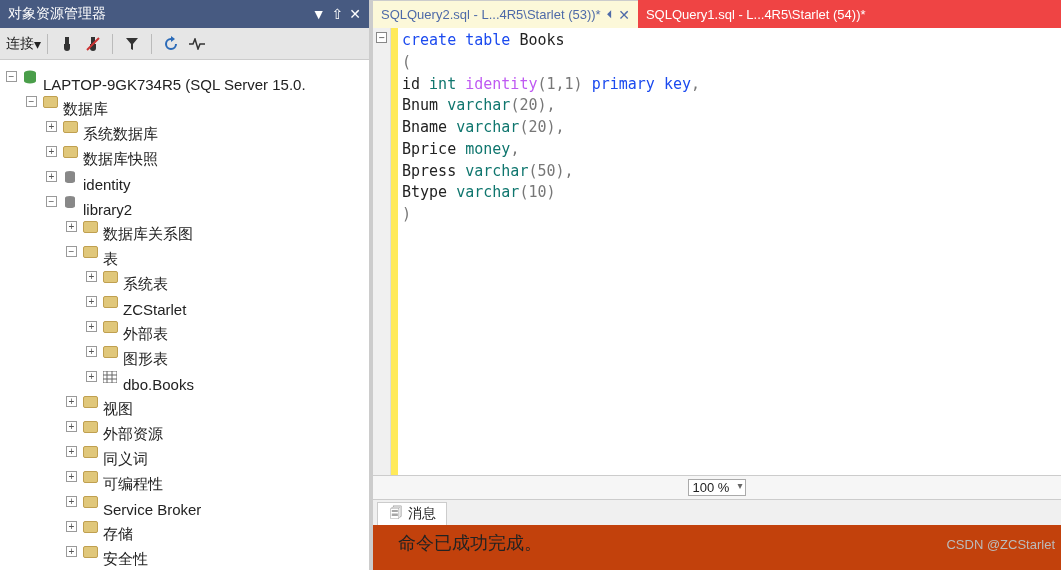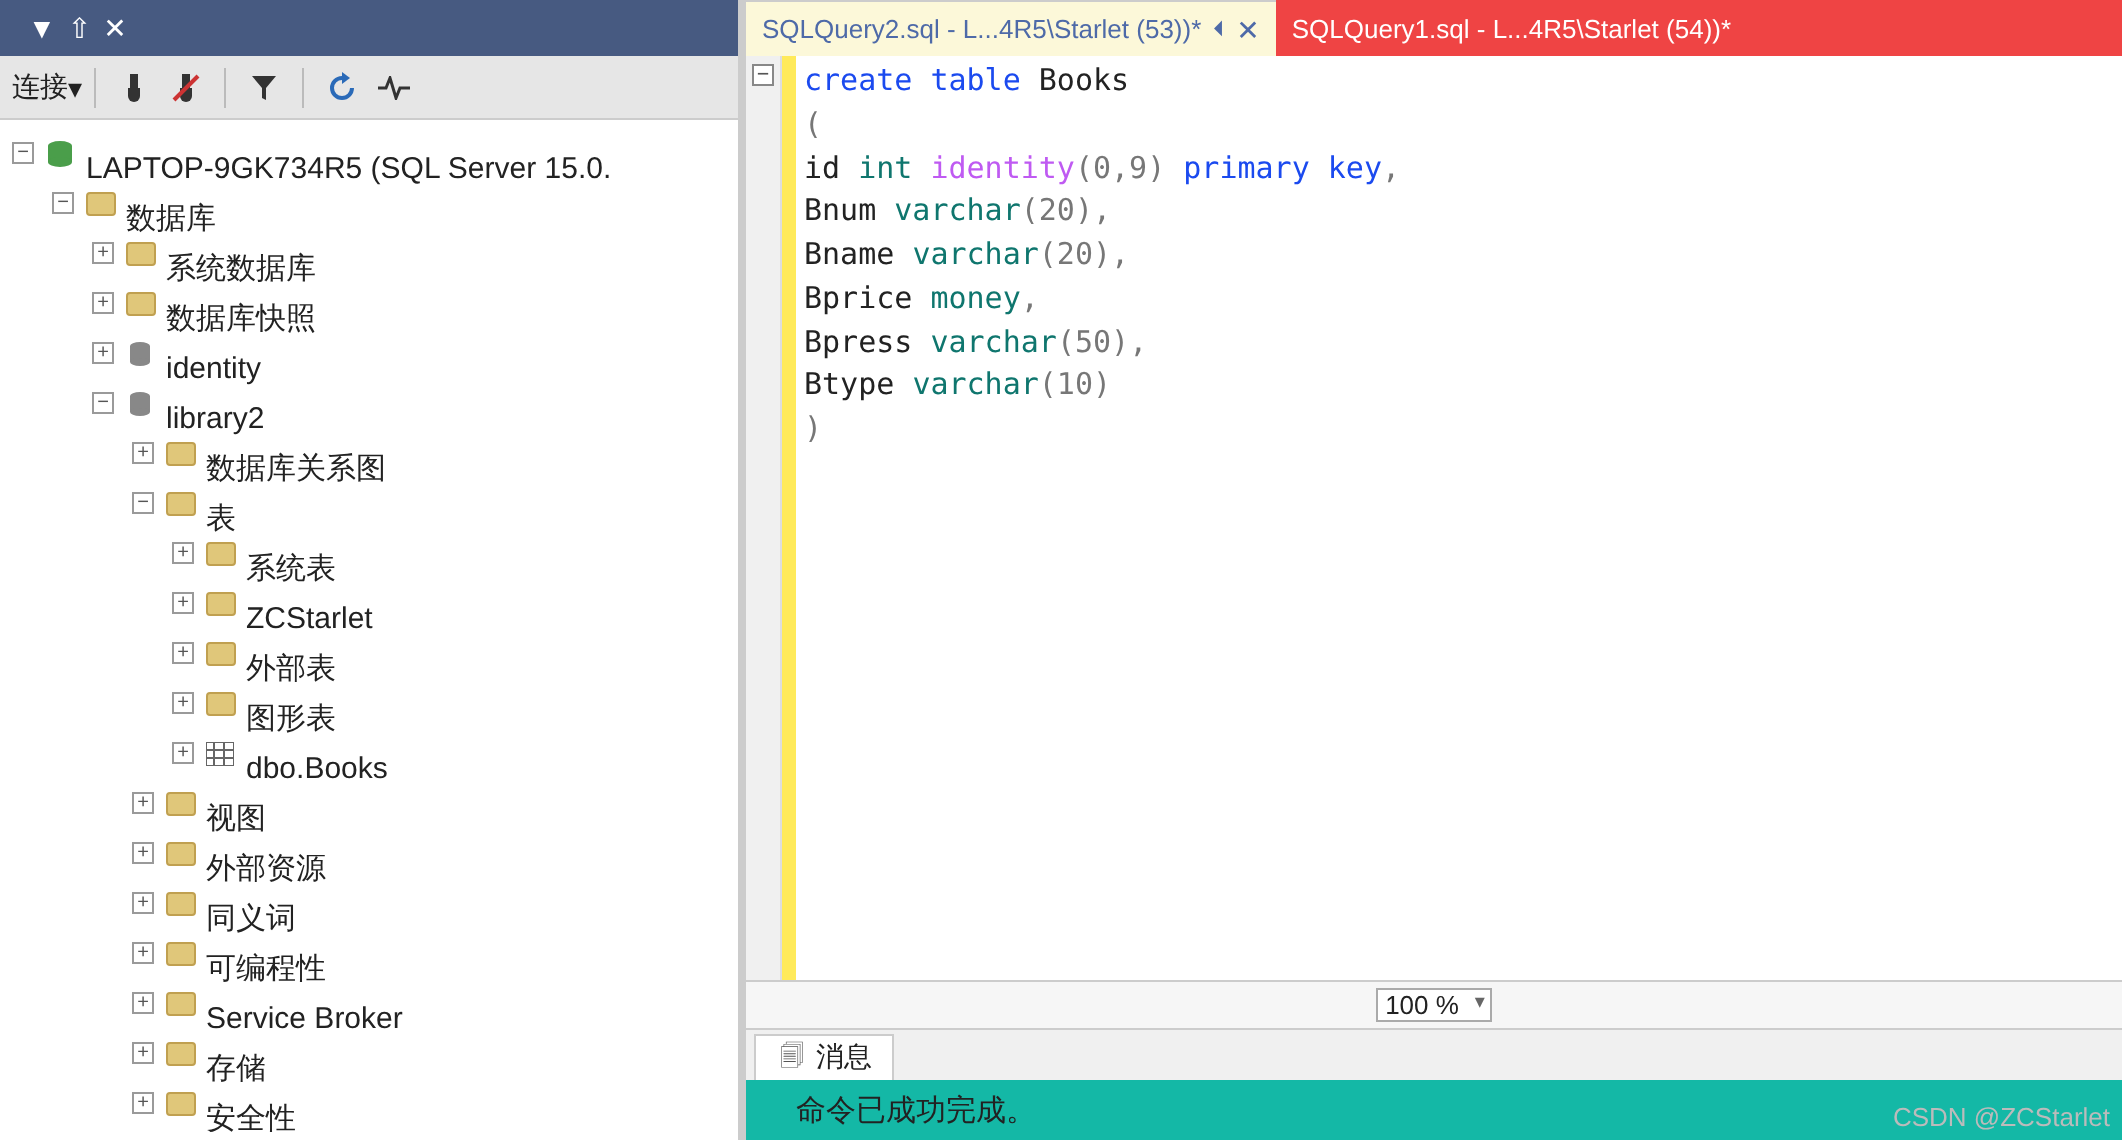--- a/index.html
+++ b/index.html
@@ -37,30 +37,31 @@
 .kw { color: #1b4aef; }
 .ty { color: #0f766e; }
 .fn { color: #bf5af2; }
 .punc { color: #777; }
 .zoom-bar { height: 24px; border-top: 1px solid #ccc; display: flex; align-items: center; padding: 0 6px; background: #f6f6f6; justify-content: center; }
 .zoom-dd { border: 1px solid #aaa; padding: 0 16px 0 4px; position: relative; font-size: 13px; background: #fff; }
 .zoom-dd::after { content: "▾"; position: absolute; right: 3px; top: 0; font-size: 10px; color: #666; }
 .msg-tabs { height: 26px; display: flex; align-items: flex-end; border-top: 1px solid #ccc; background: #f0f0f0; }
 .msg-tab { border: 1px solid #ccc; border-bottom: none; background: #fff; padding: 2px 10px; margin-left: 4px; font-size: 14px; display: flex; align-items: center; }
 .msg-tab .ico { margin-right: 4px; font-size: 12px; color: #555; }
-.msg-body { padding: 6px 25px; font-size: 15px; background: #14b8a6; height: 30px; }
-.watermark { position: absolute; right: 6px; bottom: 4px; color: #bbb; font-size: 13px; pointer-events: none; }
+.msg-body { padding: 6px 25px; font-size: 18px; background: #c2410c; height: 45px; }
+.watermark { position: absolute; right: 6px; bottom: 18px; color: #bbb; font-size: 13px; pointer-events: none; }
 svg { display: block; }
 </style>
 </head>
 <body>
 
 <div class="root">
   <div class="left-panel">
     <div class="panel-header">
+      <span class="title">对象资源管理器</span>
       <span class="icon">▼</span>
       <span class="icon">⇧</span>
       <span class="icon">✕</span>
     </div>
     <div class="toolbar">
       <span class="label">连接</span>▾
       <span class="sep"></span>
       <span class="btn">
           <svg width="16" height="16">
             <rect x="6" y="1" width="4" height="7" fill="#333"></rect>
@@ -286,21 +287,21 @@
         <span>SQLQuery1.sql - L...4R5\Starlet (54))*</span>
       </div>
     </div>
     <div class="editor">
       <div class="outline-bar">
         <div class="outline-toggle">−</div>
       </div>
       <div class="mod-bar"></div>
       <div class="code"><span class="kw">create</span> <span class="kw">table</span> <span>Books</span>
 <span class="punc">(</span>
-<span>id</span> <span class="ty">int</span> <span class="fn">identity</span><span class="punc">(0,9)</span> <span class="kw">primary</span> <span class="kw">key</span><span class="punc">,</span>
+<span>id</span> <span class="ty">int</span> <span class="fn">identity</span><span class="punc">(1,1)</span> <span class="kw">primary</span> <span class="kw">key</span><span class="punc">,</span>
 <span>Bnum</span> <span class="ty">varchar</span><span class="punc">(20)</span><span class="punc">,</span>
 <span>Bname</span> <span class="ty">varchar</span><span class="punc">(20)</span><span class="punc">,</span>
 <span>Bprice</span> <span class="ty">money</span><span class="punc">,</span>
 <span>Bpress</span> <span class="ty">varchar</span><span class="punc">(50)</span><span class="punc">,</span>
 <span>Btype</span> <span class="ty">varchar</span><span class="punc">(10)</span>
 <span class="punc">)</span></div>
     </div>
     <div class="zoom-bar">
       <span class="zoom-dd">100 %</span>
     </div>

